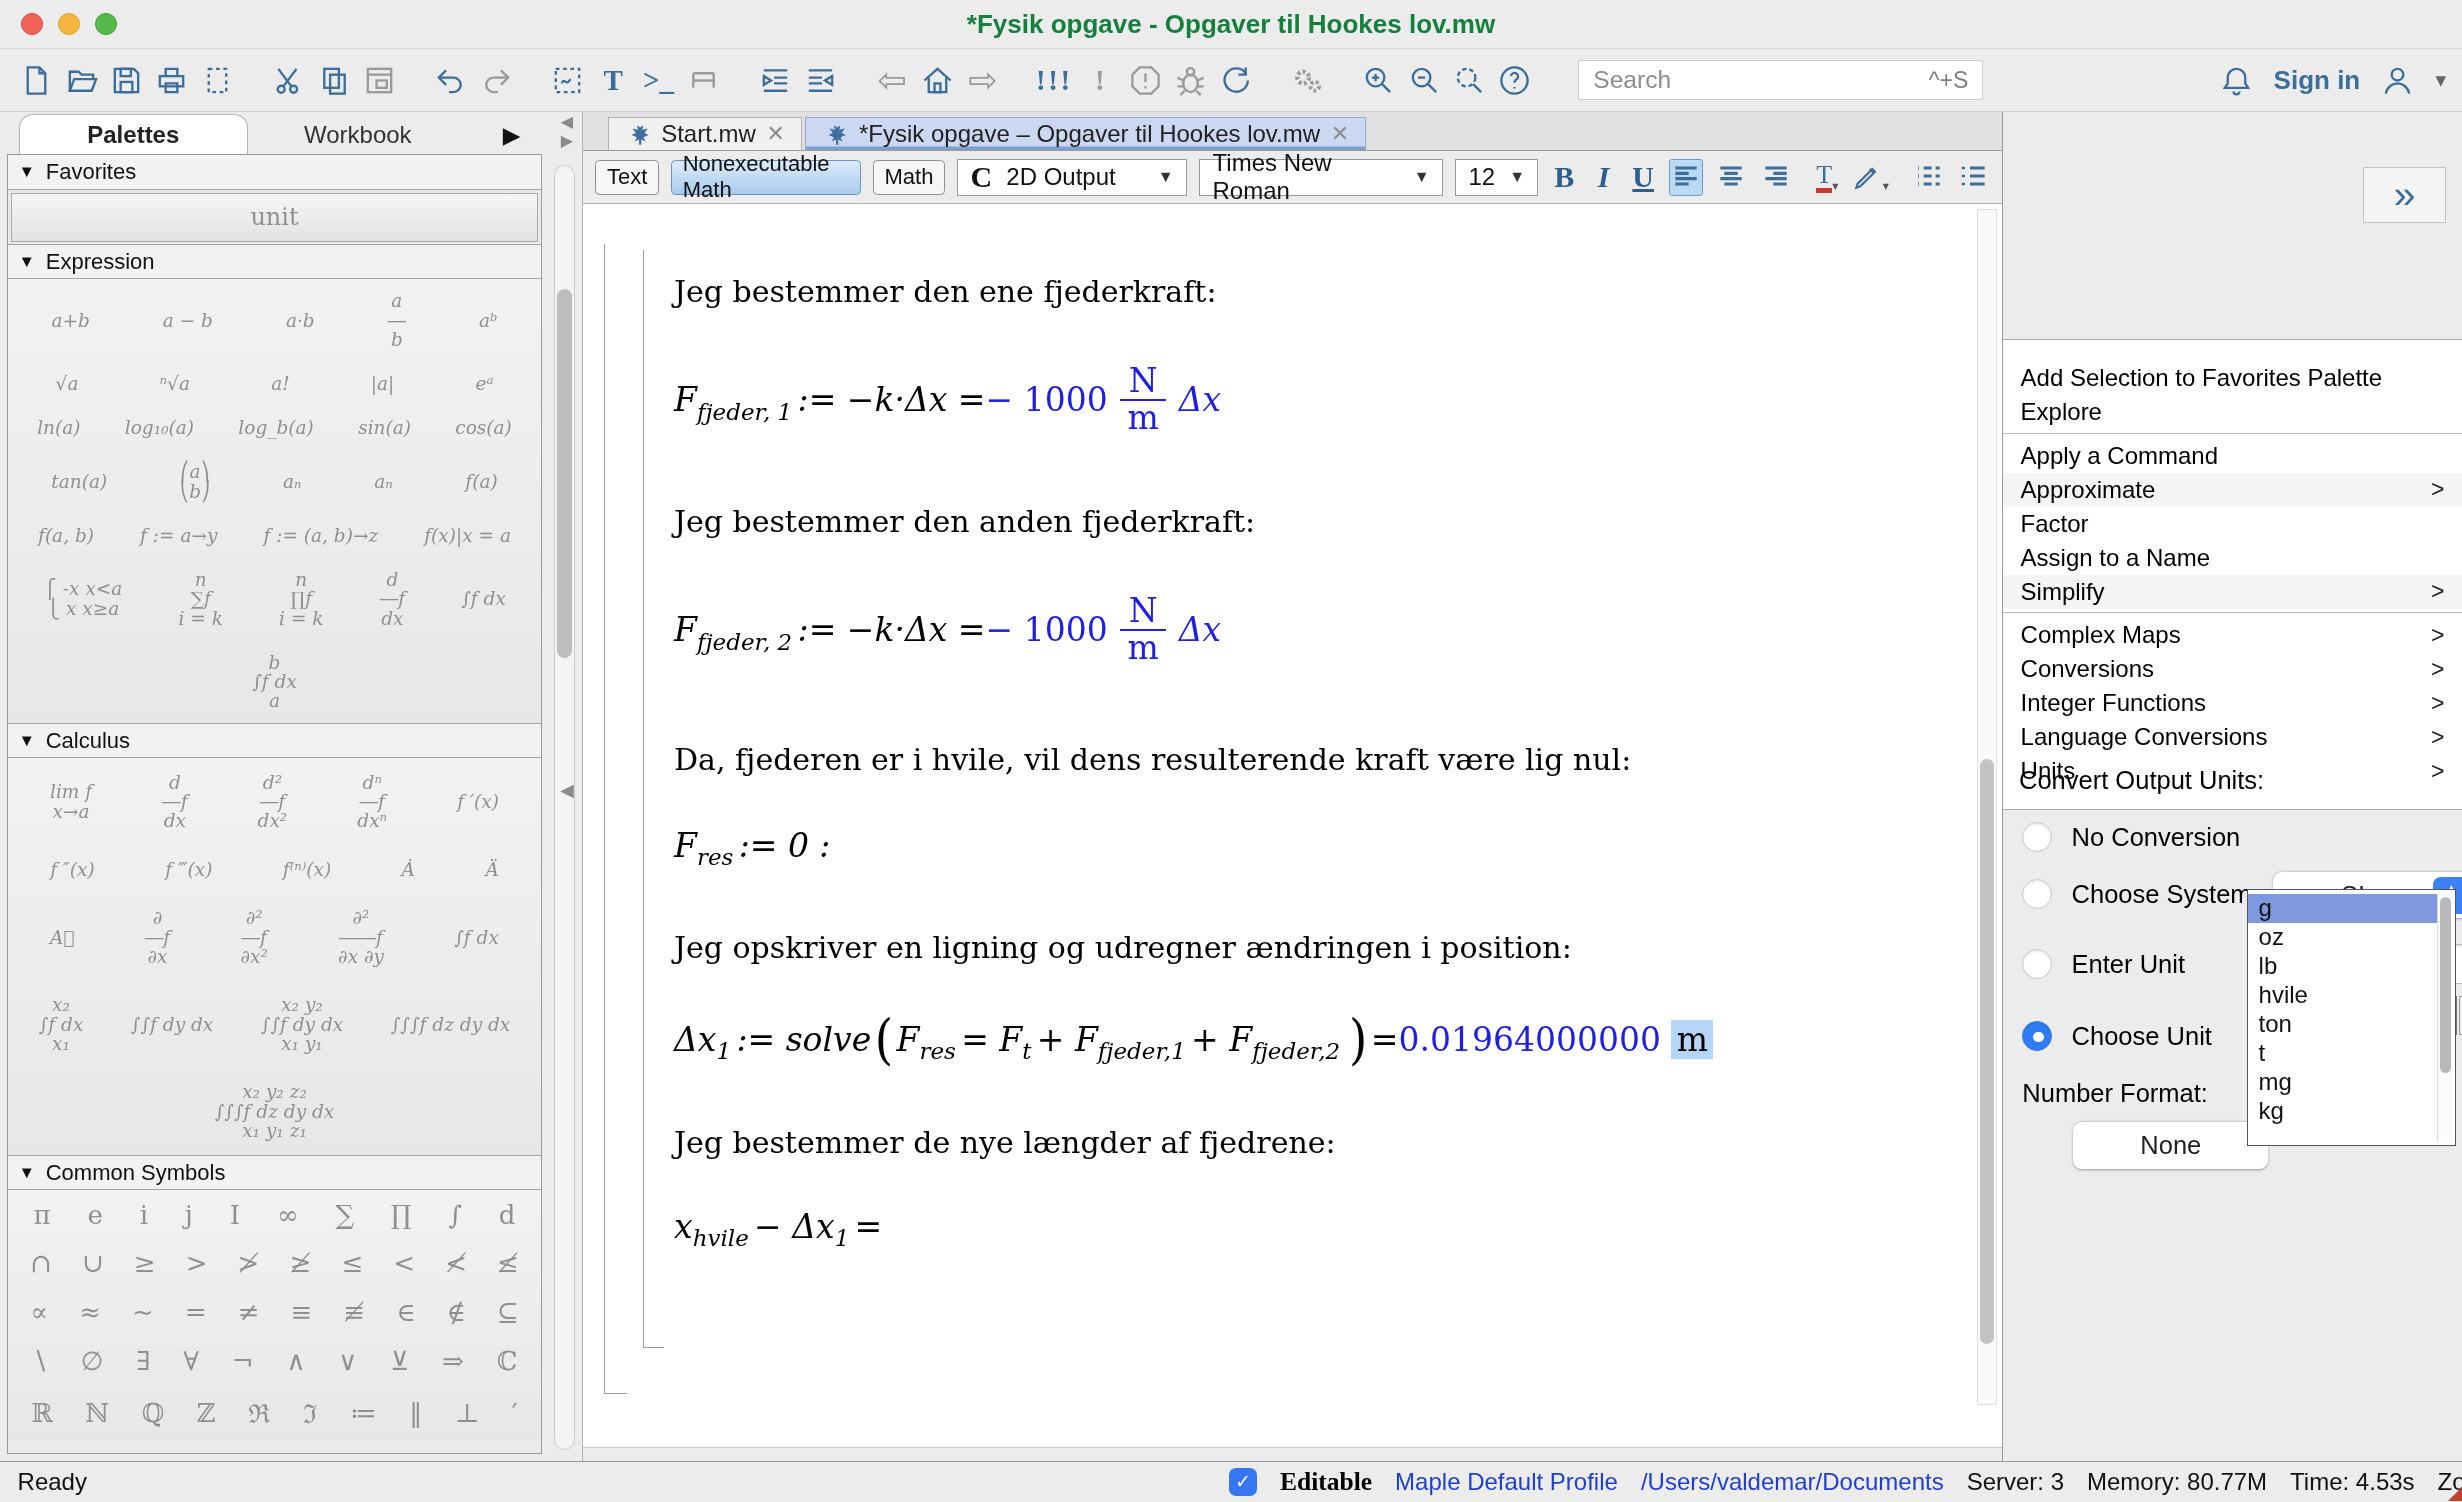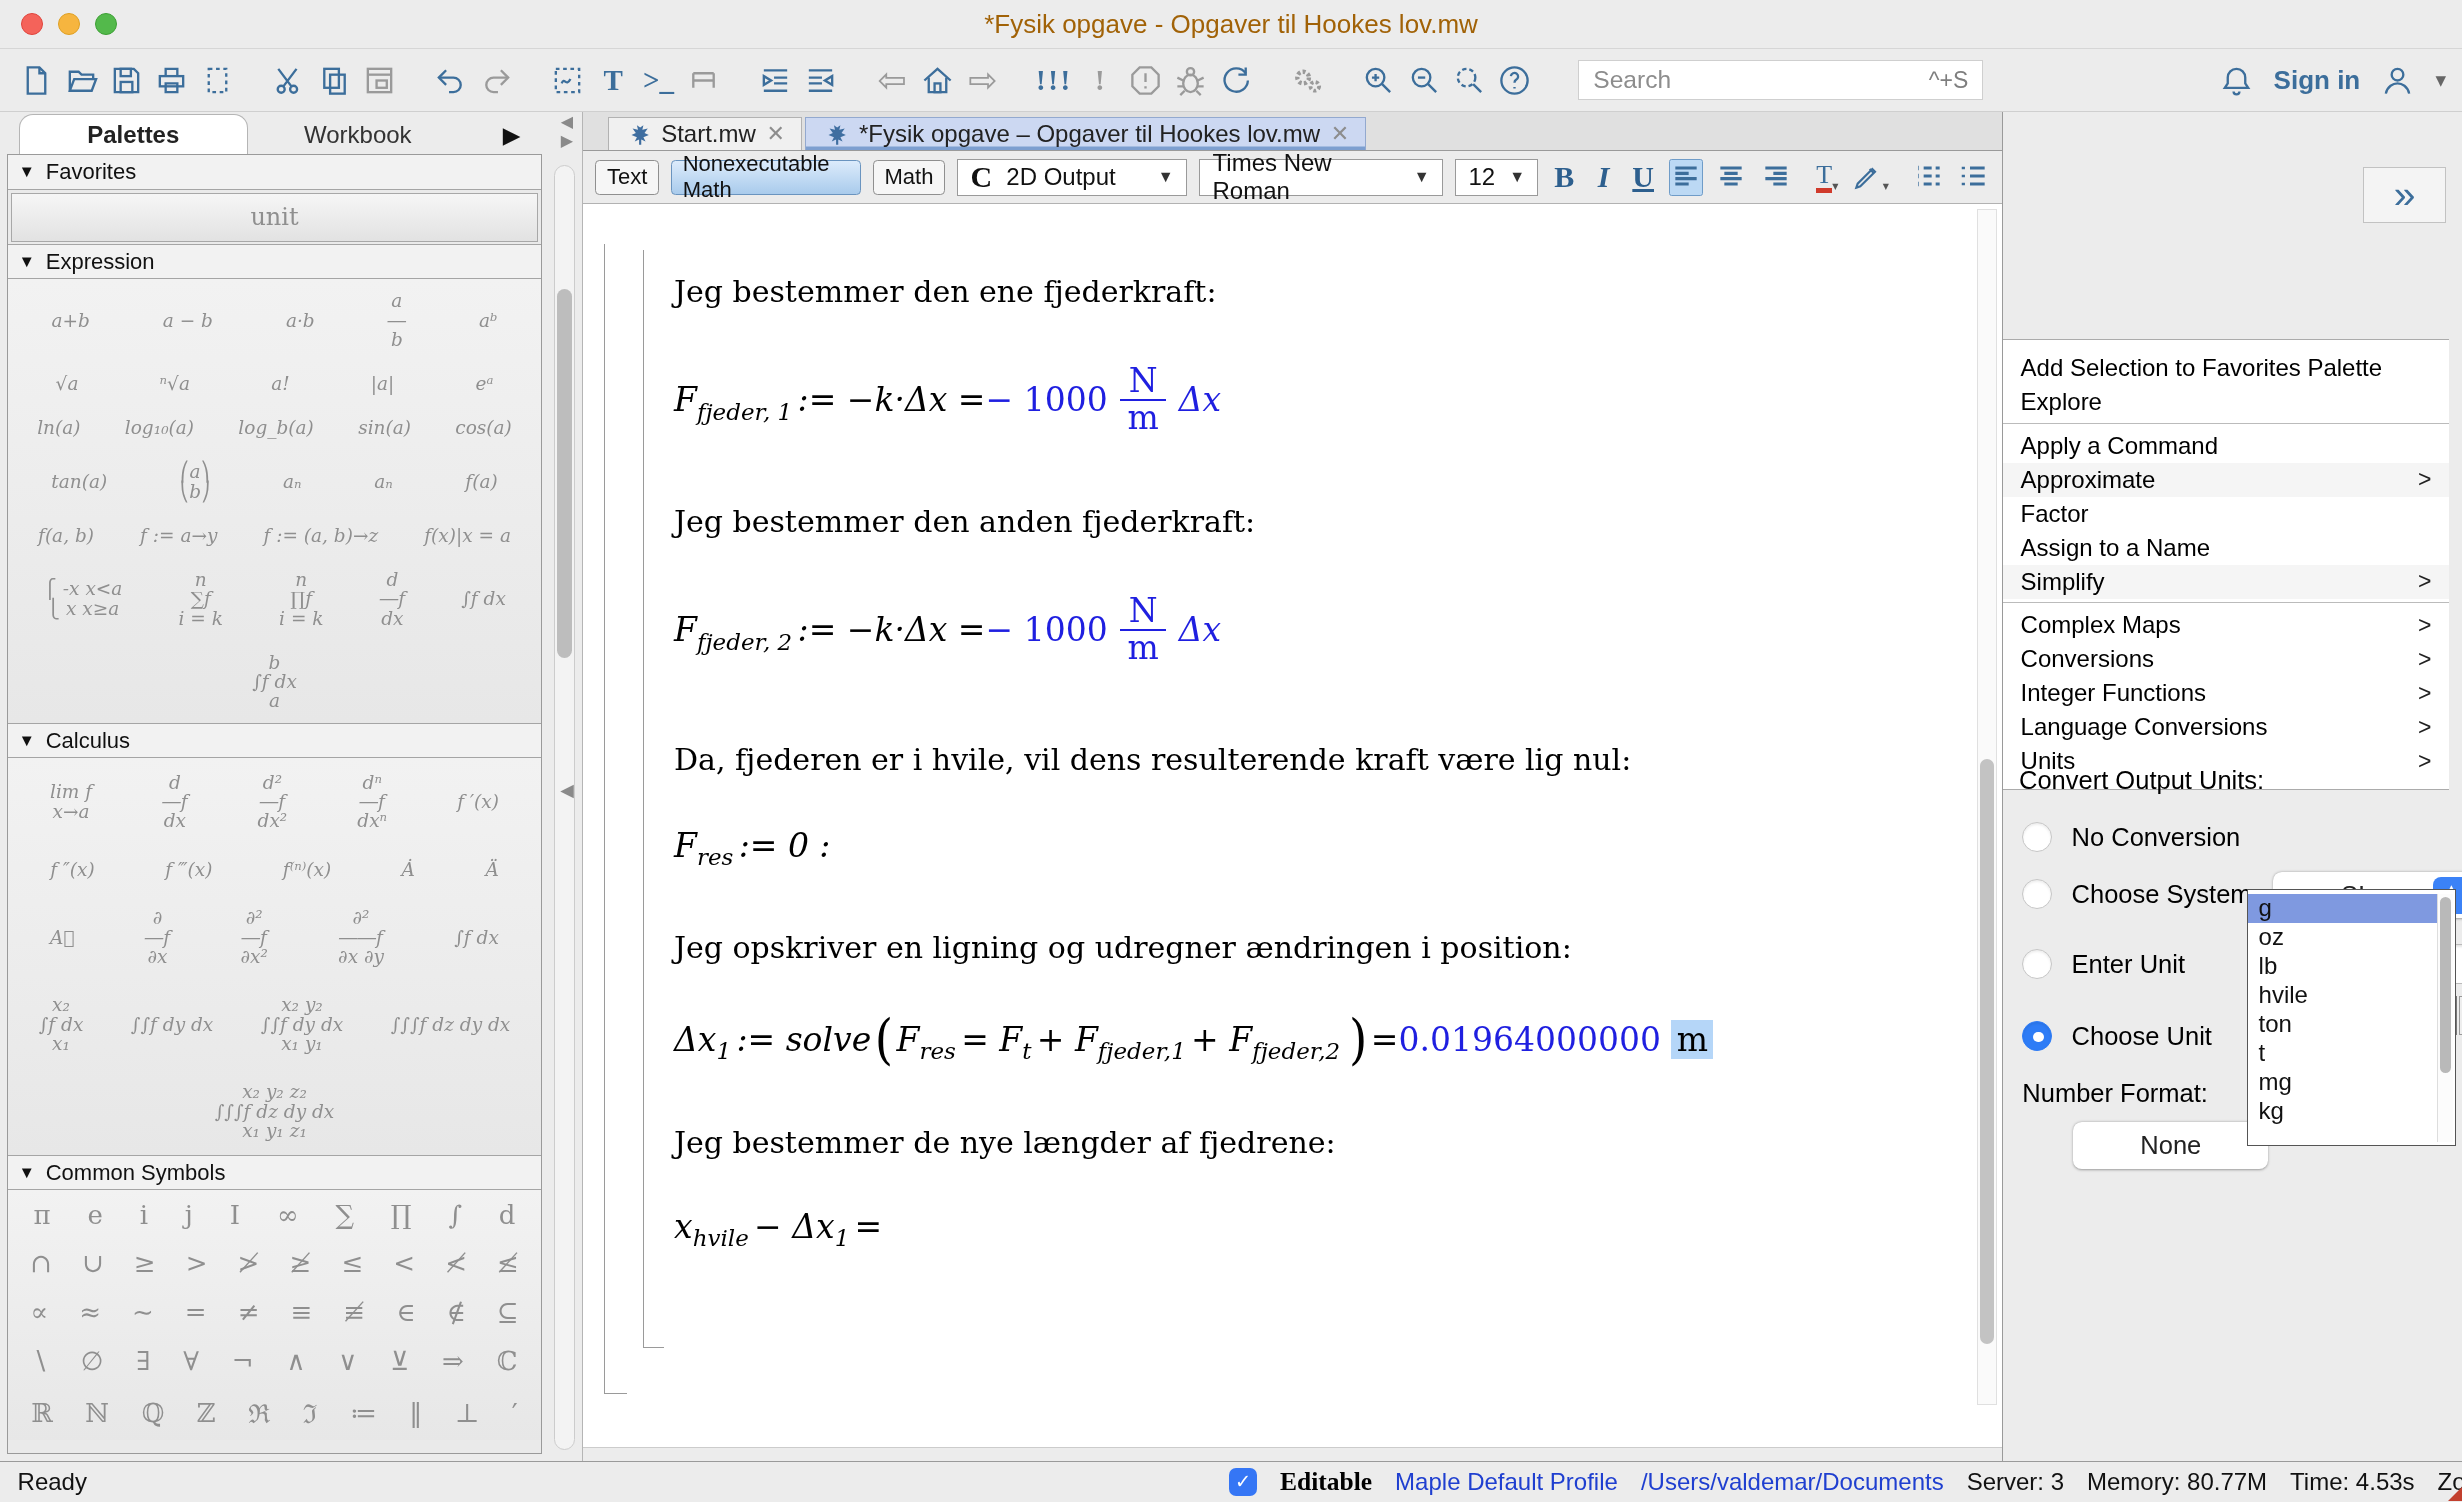--- a/index.html
+++ b/index.html
@@ -6,21 +6,21 @@
   html,body { width:2462px; height:1502px; overflow:hidden; }
   body { font-family:"Liberation Sans",sans-serif; background:#ececec; position:relative; color:#222; }
 
   
   .titlebar { height:49px; background:#ececec; border-bottom:0.9px solid #d6d6d6; display:flex; align-items:center; justify-content:center; position:relative; }
   .traffic { position:absolute; left:21px; top:13px; display:flex; gap:15px; }
   .dot { width:22px; height:22px; border-radius:50%; }
   .dot.red{ background:#f4635a; border:0.9px solid #e0443c;}
   .dot.yellow{ background:#f6b53f; border:0.9px solid #dfa023;}
   .dot.green{ background:#53b94b; border:0.9px solid #3da035;}
-  .wtitle { font-size:26px; font-weight:normal; color:#a16207;text-align:right; }
+  .wtitle { font-size:26px; font-weight:bold; color:#15803d;text-align:right; }
 
   
   .toolbar { height:63px; display:flex; align-items:center; padding:0 16px; gap:7px; border-bottom:0.9px solid #cfcfcf; }
   .tgroup { display:flex; align-items:center; gap:5.3px; margin-right:24.6px; }
   .ic { width:40px; height:42px; display:flex; align-items:center; justify-content:center; color:#3c6e9b; }
   .ic svg { width:35px; height:35px; stroke:#3c6e9b; fill:none; stroke-width:1.6; }
   .ic.gray svg { stroke:#9a9a9a; }
   .ic.txt { font-size:29px; font-weight:bold; color:#3c6e9b; font-family:"Liberation Serif",serif; }
   .ic.graytxt { color:#9a9a9a; }
   .search { width:405px; height:40px; background:#fff; border:0.9px solid #cfcfcf; display:flex; align-items:center; padding:0 14px; margin-left:12px; }
@@ -96,21 +96,21 @@
   .bigp { font-style:normal; font-size:47px; transform:scaleY(1.15); margin:0 3.5px; font-weight:200; }
   .msel { background:#b5d6f8; padding:0 5.3px; font-style:normal; color:#000; }
   .doc-vsb { position:absolute; right:5.3px; top:5.3px; bottom:56px; width:19.3px; background:#fafafa; border:0.9px solid #e0e0e0; }
   .doc-vsb .thumb { position:absolute; left:1.8px; right:1.8px; top:46%; height:49%; background:#c3c3c3; border-radius:8.8px; }
   .doc-hsb { position:absolute; left:0; right:0; bottom:0; height:14px; background:#ececec; border-top:0.9px solid #cccccc; }
 
   
   .right { width:460px; flex:none; position:relative; background:#ececec; border-left:1.8px solid #9a9a9a; }
   .collapse-btn { position:absolute; top:55px; right:16px; width:83px; height:56px; background:#f4f4f4; border:1.8px solid #c2c2c2; display:flex; align-items:center; justify-content:center; color:#3c6e9b; font-size:39px; }
   .result { position:absolute; top:146px; left:0; right:0; text-align:center; font-family:"DejaVu Serif",serif; font-size:35px; color:#2121dd; }
-  .cmenu { position:absolute; top:227px; left:0; right:13px; background:#fff; border-top:1.8px solid #ababab; border-bottom:1.8px solid #ababab; padding:11px 0; }
+  .cmenu { position:absolute; top:227px; left:0; right:0; background:#fff; border-top:1.8px solid #ababab; border-bottom:1.8px solid #ababab; padding:21px 0; }
   .cm-row { height:34px; display:flex; align-items:center; padding:0 17.6px; font-size:24px; color:#000; }
   .cm-row.shade { background:#f5f5f5; }
   .cm-row.cm-sep { height:2.6px; padding:0; background:transparent; border-top:1.8px solid #bbbbbb; margin:3.5px 0; }
   .cm-arrow { margin-left:auto; color:#222; font-size:23px; }
   .convert { position:absolute; top:654px; left:0; right:0; }
   .cv-title { font-size:25.5px; color:#000; margin-left:16px; }
   .cv-row { position:absolute; left:19.3px; display:flex; align-items:center; gap:19.3px; }
   .radio { width:30px; height:30px; border-radius:50%; background:#fff; border:1.8px solid #c6c6c6; box-shadow:inset 0 1.8px 2.6px rgba(0,0,0,0.08); flex:none; }
   .radio.sel { background:#2e7cf6; border-color:#2e7cf6; position:relative; }
   .radio.sel::after { content:""; position:absolute; left:9.7px; top:9.7px; width:10.6px; height:10.6px; border-radius:50%; background:#fff; }

